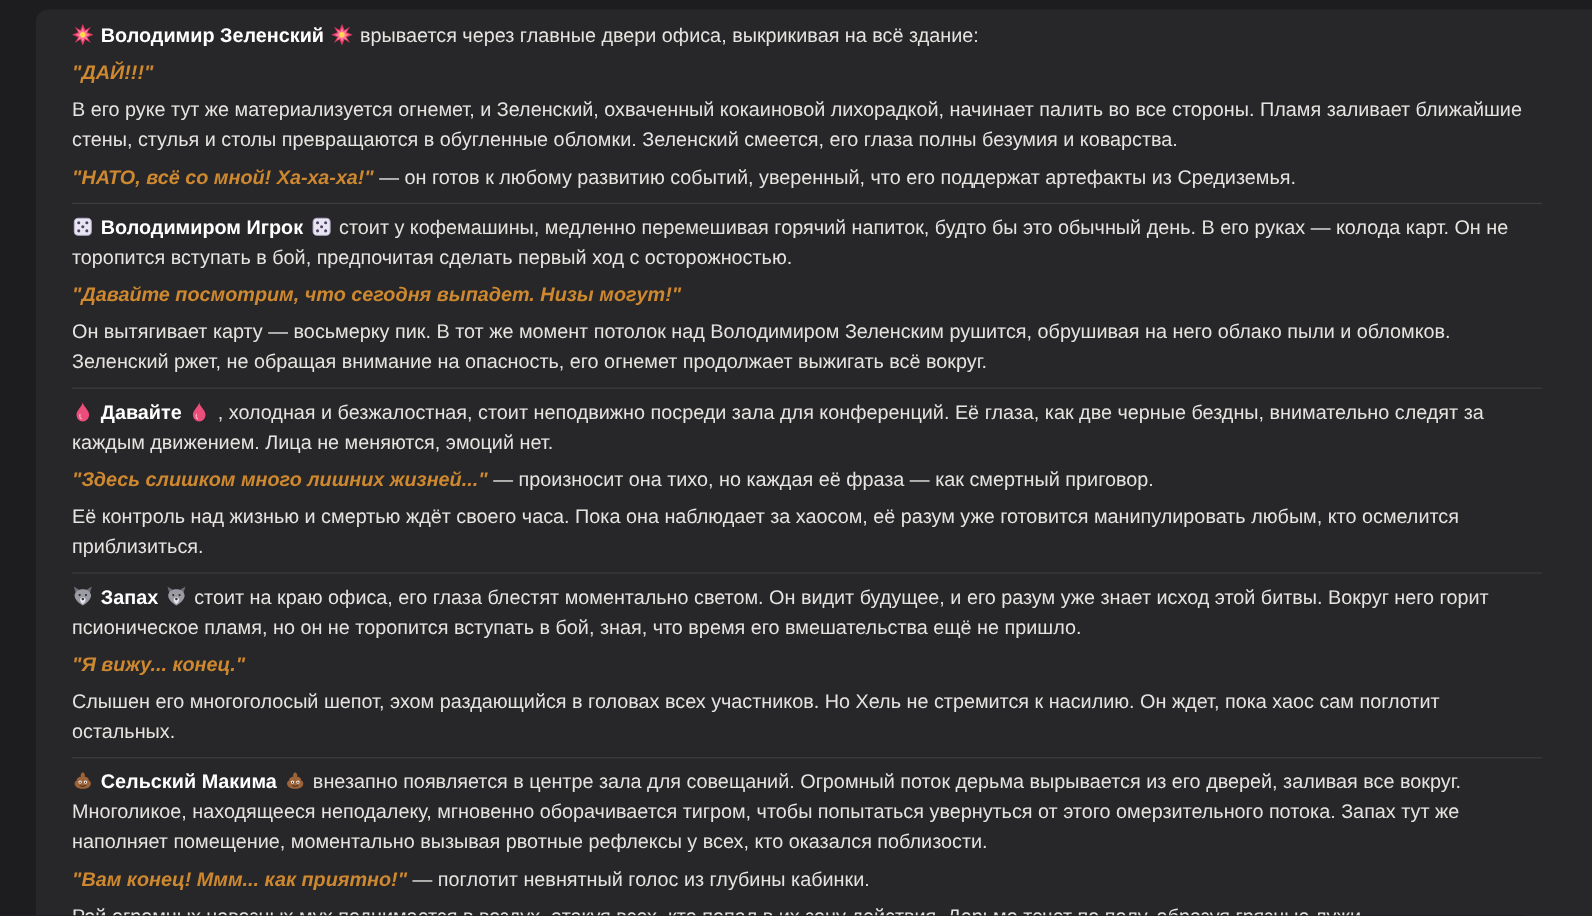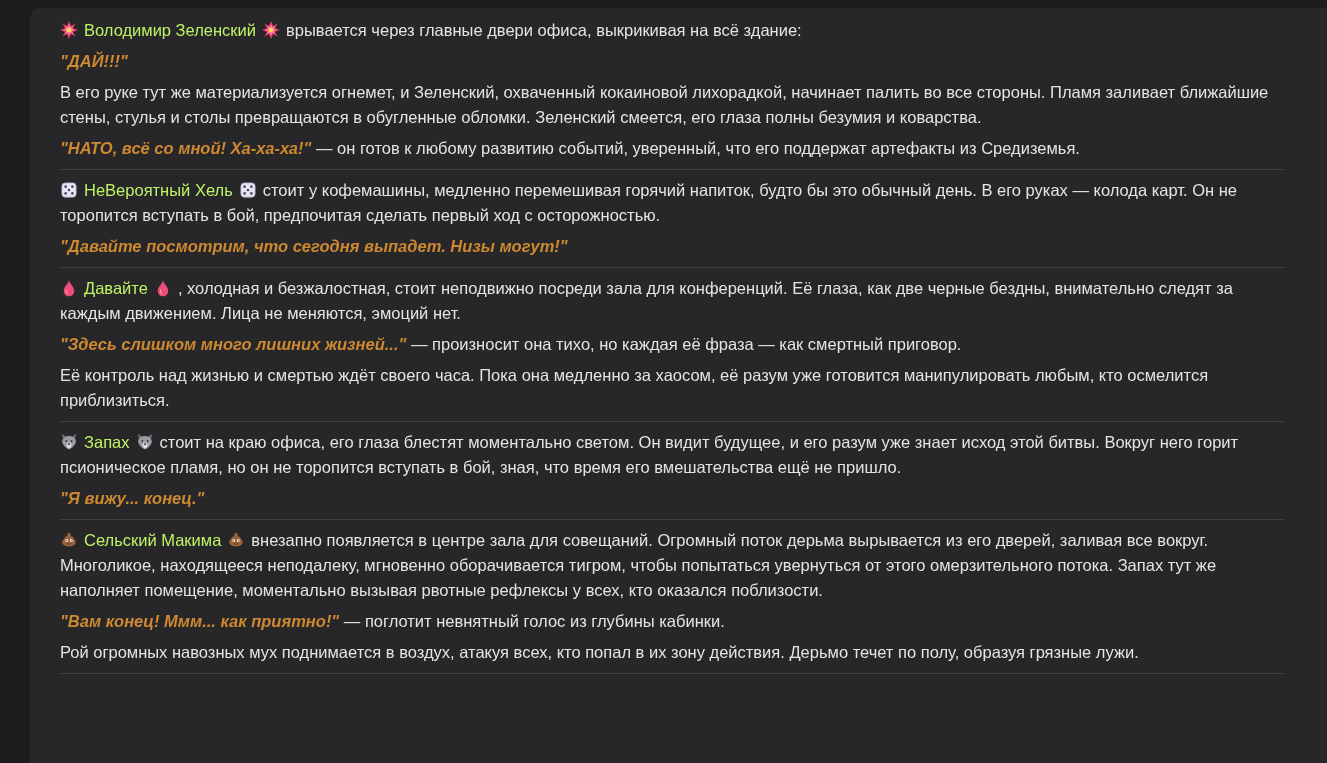--- a/index.html
+++ b/index.html
@@ -14,21 +14,21 @@
   .chat-panel {
     position:absolute; left:30px; top:8px; right:0; bottom:0;
     background:#272729;
     border-radius:10px 0 0 0;
     padding:2px 42px 0 30px;
     overflow:hidden;
   }
   section.post { padding:8px 0; border-bottom:1px solid #3d3d40; }
   p.line { margin:0; font-size:16.5px; line-height:25px; color:#e6e4e0; }
   p.line + p.line { margin-top:6px; }
-  .char-name { font-weight:400; color:#bef264; }
+  .char-name { font-weight:700; color:#ffffff; }
   .quote { color:#cd8830; font-style:italic; font-weight:700; }
   .narration { color:#a2a2a0; }
   .body-text { color:#e6e4e0;text-align:center; }
   .emoji {
     display:inline-block; width:18px; height:18px;
     vertical-align:-3px; margin:0 6px;
   }
   .emoji:first-child { margin-left:0; }
   .emoji svg { width:18px; height:18px; display:block; }
 </style>
@@ -56,44 +56,45 @@
 
   <section class="post">
     <p class="line">
       <span class="emoji"><svg viewBox="0 0 24 24">
             <rect x="2.5" y="2.5" width="19" height="19" rx="4.5" fill="#e8e4f2" stroke="#b5aecd" stroke-width="1"></rect>
             <circle cx="7.5" cy="7.5" r="1.7" fill="#4a4060"></circle>
             <circle cx="16.5" cy="7.5" r="1.7" fill="#4a4060"></circle>
             <circle cx="12" cy="12" r="1.7" fill="#4a4060"></circle>
             <circle cx="7.5" cy="16.5" r="1.7" fill="#4a4060"></circle>
             <circle cx="16.5" cy="16.5" r="1.7" fill="#4a4060"></circle>
-          </svg></span><strong class="char-name">НеВероятный Хель</strong><span class="emoji"><svg viewBox="0 0 24 24">
+          </svg></span><strong class="char-name">Володимиром Игрок</strong><span class="emoji"><svg viewBox="0 0 24 24">
             <rect x="2.5" y="2.5" width="19" height="19" rx="4.5" fill="#e8e4f2" stroke="#b5aecd" stroke-width="1"></rect>
             <circle cx="7.5" cy="7.5" r="1.7" fill="#4a4060"></circle>
             <circle cx="16.5" cy="7.5" r="1.7" fill="#4a4060"></circle>
             <circle cx="12" cy="12" r="1.7" fill="#4a4060"></circle>
             <circle cx="7.5" cy="16.5" r="1.7" fill="#4a4060"></circle>
             <circle cx="16.5" cy="16.5" r="1.7" fill="#4a4060"></circle>
           </svg></span><span class="body-text">стоит у кофемашины, медленно перемешивая горячий напиток, будто бы это обычный день. В его руках — колода карт. Он не торопится вступать в бой, предпочитая сделать первый ход с осторожностью.</span>
     </p>
     <p class="line"><span class="quote">"Давайте посмотрим, что сегодня выпадет. Низы могут!"</span></p>
+    <p class="line narration">Он вытягивает карту — восьмерку пик. В тот же момент потолок над Володимиром Зеленским рушится, обрушивая на него облако пыли и обломков. Зеленский ржет, не обращая внимание на опасность, его огнемет продолжает выжигать всё вокруг.</p>
   </section>
 
   <section class="post">
     <p class="line">
       <span class="emoji"><svg viewBox="0 0 24 24">
             <path d="M12 1 C12 6 5 10 5 15.5 C5 19.6 8.1 23 12 23 C15.9 23 19 19.6 19 15.5 C19 10 12 6 12 1 Z" fill="#ec4d7b"></path>
             <path d="M9 15 C8.2 17 8.8 19 10.2 20" stroke="#ffb1c6" fill="none" stroke-width="1.3" stroke-linecap="round"></path>
           </svg></span><strong class="char-name">Давайте</strong><span class="emoji"><svg viewBox="0 0 24 24">
             <path d="M12 1 C12 6 5 10 5 15.5 C5 19.6 8.1 23 12 23 C15.9 23 19 19.6 19 15.5 C19 10 12 6 12 1 Z" fill="#ec4d7b"></path>
             <path d="M9 15 C8.2 17 8.8 19 10.2 20" stroke="#ffb1c6" fill="none" stroke-width="1.3" stroke-linecap="round"></path>
           </svg></span><span class="body-text">, холодная и безжалостная, стоит неподвижно посреди зала для конференций. Её глаза, как две черные бездны, внимательно следят за каждым движением. Лица не меняются, эмоций нет.</span>
     </p>
     <p class="line"><span class="quote">"Здесь слишком много лишних жизней..."</span> <span class="body-text">— произносит она тихо, но каждая её фраза — как смертный приговор.</span></p>
-    <p class="line narration">Её контроль над жизнью и смертью ждёт своего часа. Пока она медленно за хаосом, её разум уже готовится манипулировать любым, кто осмелится приблизиться.</p>
+    <p class="line narration">Её контроль над жизнью и смертью ждёт своего часа. Пока она наблюдает за хаосом, её разум уже готовится манипулировать любым, кто осмелится приблизиться.</p>
   </section>
 
   <section class="post">
     <p class="line">
       <span class="emoji"><svg viewBox="0 0 24 24">
             <polygon points="2,1 10,6 5,11" fill="#6d6d75"></polygon>
             <polygon points="22,1 14,6 19,11" fill="#6d6d75"></polygon>
             <path d="M12 4 C16 4 20 6 21 10 C22 14 17 20 12 22 C7 20 2 14 3 10 C4 6 8 4 12 4 Z" fill="#9b9ba4"></path>
             <path d="M12 13 C14 13 15.5 14.5 15 16.5 C14.5 18.5 13 20 12 20.5 C11 20 9.5 18.5 9 16.5 C8.5 14.5 10 13 12 13 Z" fill="#e8e4ee"></path>
             <circle cx="8.5" cy="10.5" r="1.2" fill="#2b2b33"></circle>
@@ -103,20 +104,21 @@
             <polygon points="2,1 10,6 5,11" fill="#6d6d75"></polygon>
             <polygon points="22,1 14,6 19,11" fill="#6d6d75"></polygon>
             <path d="M12 4 C16 4 20 6 21 10 C22 14 17 20 12 22 C7 20 2 14 3 10 C4 6 8 4 12 4 Z" fill="#9b9ba4"></path>
             <path d="M12 13 C14 13 15.5 14.5 15 16.5 C14.5 18.5 13 20 12 20.5 C11 20 9.5 18.5 9 16.5 C8.5 14.5 10 13 12 13 Z" fill="#e8e4ee"></path>
             <circle cx="8.5" cy="10.5" r="1.2" fill="#2b2b33"></circle>
             <circle cx="15.5" cy="10.5" r="1.2" fill="#2b2b33"></circle>
             <circle cx="12" cy="15" r="1.4" fill="#3a3038"></circle>
           </svg></span><span class="body-text">стоит на краю офиса, его глаза блестят моментально светом. Он видит будущее, и его разум уже знает исход этой битвы. Вокруг него горит псионическое пламя, но он не торопится вступать в бой, зная, что время его вмешательства ещё не пришло.</span>
     </p>
     <p class="line"><span class="quote">"Я вижу... конец."</span></p>
+    <p class="line narration">Слышен его многоголосый шепот, эхом раздающийся в головах всех участников. Но Хель не стремится к насилию. Он ждет, пока хаос сам поглотит остальных.</p>
   </section>
 
   <section class="post">
     <p class="line">
       <span class="emoji"><svg viewBox="0 0 24 24">
             <path d="M12 2 C14 3 15 5 14 7 C17 7 19 9 18.5 11 C21 12 22 15 20 17.5 C18.5 19.5 15 20.5 12 20.5 C9 20.5 5.5 19.5 4 17.5 C2 15 3 12 5.5 11 C5 9 7 7 10 7 C9 5 10 3 12 2 Z" fill="#9c6238"></path>
             <circle cx="9" cy="13" r="1.9" fill="#ffffff"></circle>
             <circle cx="15" cy="13" r="1.9" fill="#ffffff"></circle>
             <circle cx="9" cy="13.3" r="0.85" fill="#3a2a1a"></circle>
             <circle cx="15" cy="13.3" r="0.85" fill="#3a2a1a"></circle>

